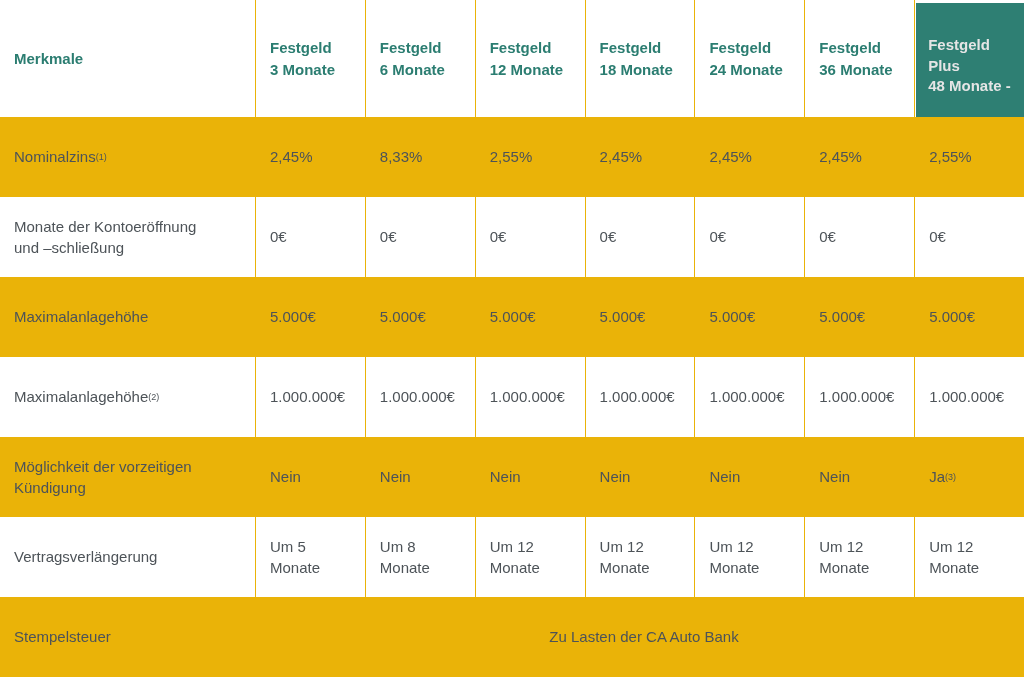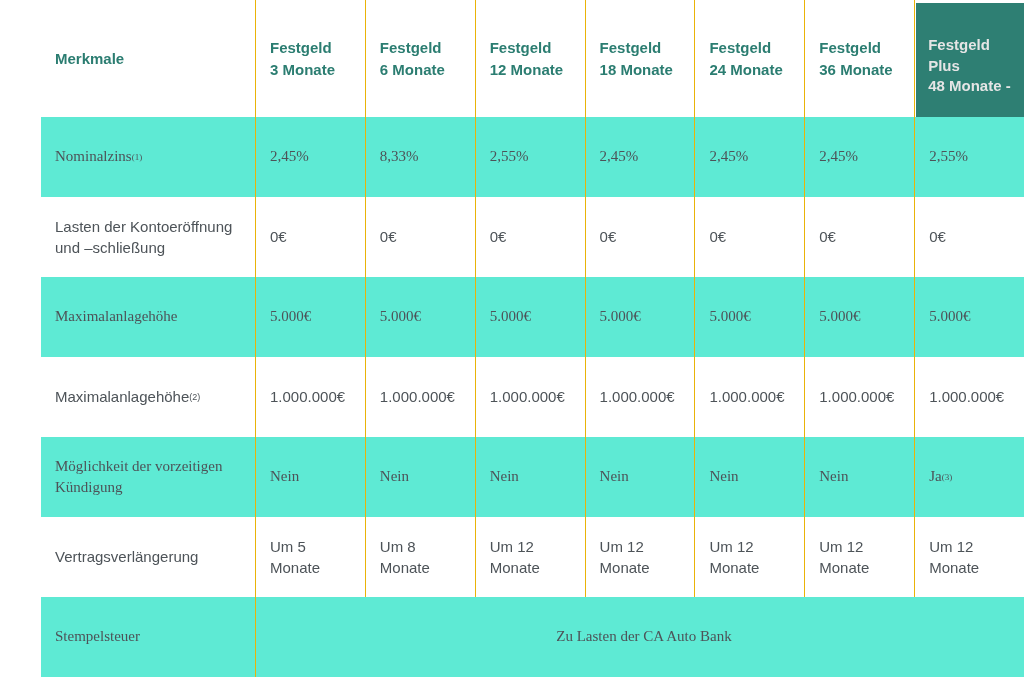--- a/index.html
+++ b/index.html
@@ -24,23 +24,22 @@
     padding: 6px 6px 6px 14px;
     border-left: 1px solid #eab308;
     white-space: pre-line;
     font-size: 15px;
     line-height: 1.42;
     background: #ffffff;
     overflow: hidden;
   }
   .label-cell {
     border-left: none;
-    margin-left: 41px;
   }
-  .row-light .cell { background: #5eead4; font-family: Liberation Serif, serif; }
+  .row-light .cell { background: #eab308; }
   
   .head-cell {
     color: #2b7d71;
     font-weight: 700;
   }
   .plus-cell {
     padding: 0;
     align-items: stretch;
   }
   .plus-block {
@@ -112,21 +111,21 @@
     <div class="cell"><span>2,45%</span></div>
     <div class="cell"><span>8,33%</span></div>
     <div class="cell"><span>2,55%</span></div>
     <div class="cell"><span>2,45%</span></div>
     <div class="cell"><span>2,45%</span></div>
     <div class="cell"><span>2,45%</span></div>
     <div class="cell"><span>2,55%</span></div>
   </div>
 
   <div class="row">
-    <div class="cell label-cell"><span>Lasten der Kontoeröffnung
+    <div class="cell label-cell"><span>Monate der Kontoeröffnung
 und –schließung</span></div>
     <div class="cell"><span>0€</span></div>
     <div class="cell"><span>0€</span></div>
     <div class="cell"><span>0€</span></div>
     <div class="cell"><span>0€</span></div>
     <div class="cell"><span>0€</span></div>
     <div class="cell"><span>0€</span></div>
     <div class="cell"><span>0€</span></div>
   </div>
 

